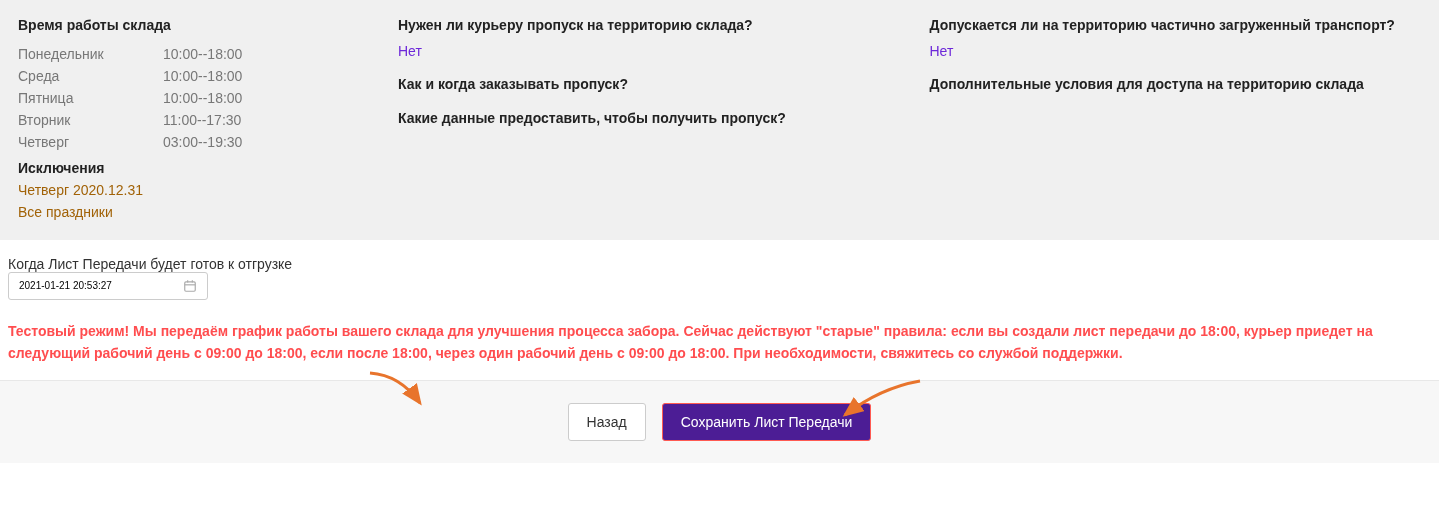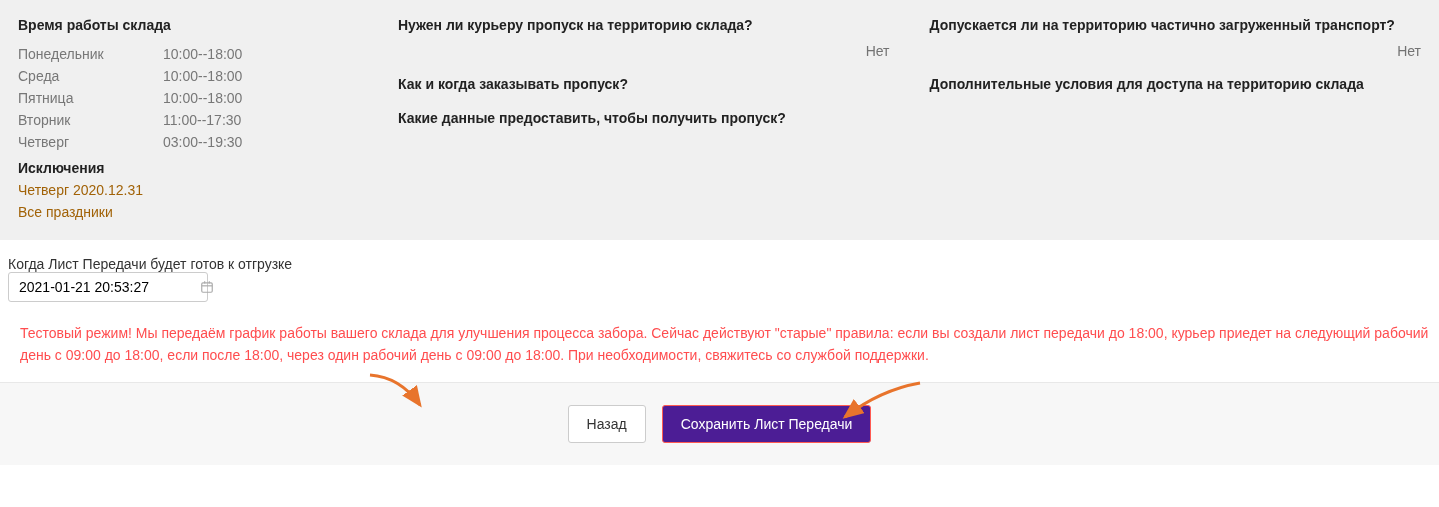--- a/index.html
+++ b/index.html
@@ -43,23 +43,22 @@
     margin-bottom: 6px;
   }
   .qa-block { margin-bottom: 14px; }
   .qa-question {
     font-weight: bold;
     color: #222;
     margin-bottom: 6px;
     line-height: 1.4;
   }
   .qa-answer {
-    color: #737373;
+    color: #6d28d9;
     line-height: 1.4;
-    text-align: right;
   }
   .ready-section {
     padding: 16px 8px 0 8px;
   }
   .ready-label {
     color: #333;
     margin-bottom: 0;
   }
   .datetime-input {
     display: inline-flex;
@@ -68,33 +67,34 @@
     border-radius: 3px;
     background: #fff;
     padding: 6px 10px;
     width: 200px;
     font-size: 14px;
   }
   .datetime-input input {
     border: none;
     outline: none;
     flex: 1;
-    font-size: 14px;
+    font-size: 10px;
     font-family: inherit;
   }
   .calendar-icon {
     color: #aaa;
     width: 14px; height: 14px;
     flex-shrink: 0;
   }
   .warning-text {
     color: #ff4d4f;
-    padding: 20px 8px 16px 20px;
+    padding: 20px 8px 16px 8px;
     line-height: 1.6;
     font-size: 14px;
+    font-weight: bold;
   }
   .footer {
     background: #f7f7f7;
     border-top: 1px solid #e8e8e8;
     padding: 22px 0;
     position: relative;
     display: flex;
     justify-content: center;
     gap: 16px;
   }

